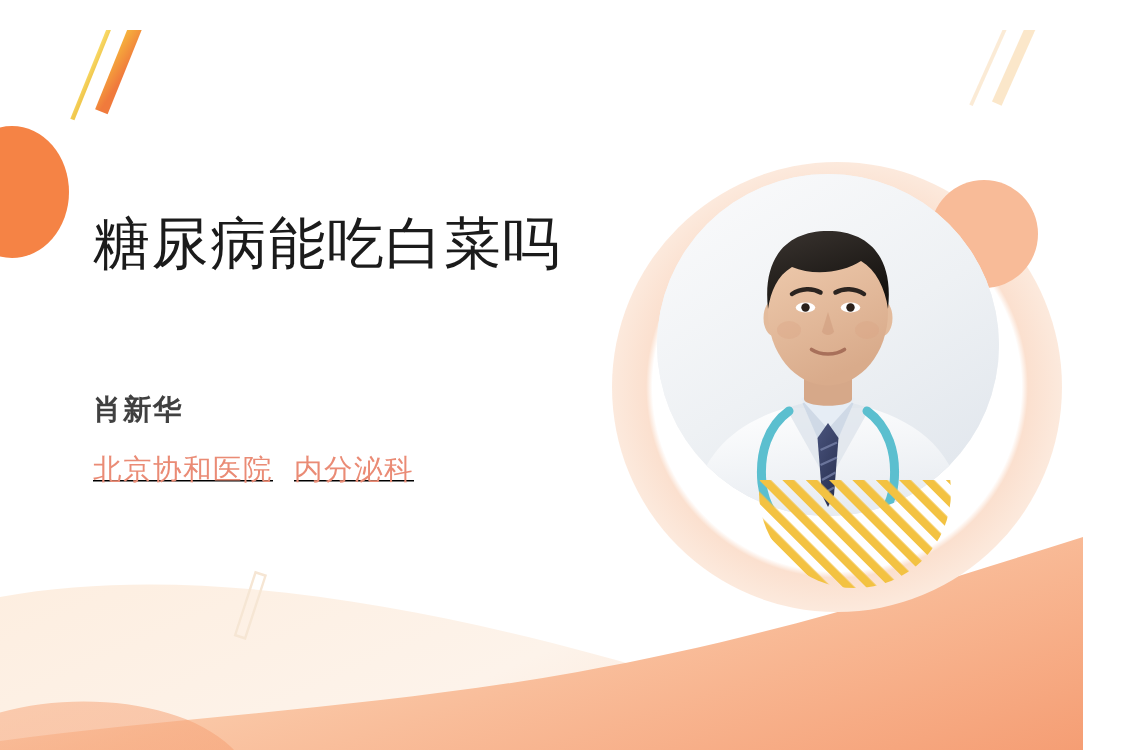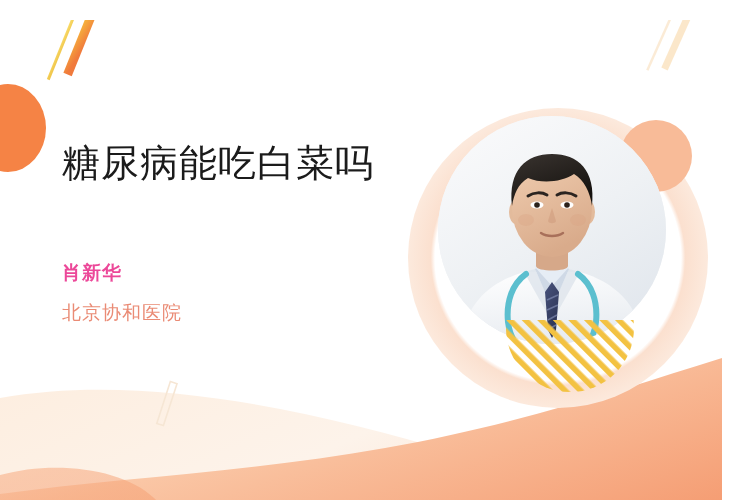--- a/index.html
+++ b/index.html
@@ -140,32 +140,33 @@
     width: 400px;
   }
   .byline-row {
     display: flex;
     align-items: baseline;
     white-space: nowrap;
   }
   .doc-name {
     font-size: 19px;
     font-weight: bold;
-    color: #ec4899;
+    color: #404040;
     letter-spacing: 1px;
   }
   .doc-title {
     font-size: 19px;
     color: #ef8b63;
     margin-left: 14px;
     letter-spacing: 1px;
   }
   .affil-row {
     margin-top: 14px;
     white-space: nowrap;
+    text-decoration: underline;
   }
   .hospital, .dept {
     font-size: 19px;
     color: #ea8b75;
     letter-spacing: 1px;
   }
   .dept { margin-left: 14px; }
 </style>
 </head>
 <body>
@@ -331,16 +332,17 @@
   <div class="text-block">
     <h1 class="title">糖尿病能吃白菜吗</h1>
   </div>
 
   <div class="byline">
     <div class="byline-row">
       <span class="doc-name">肖新华</span>
     </div>
     <div class="byline-row affil-row">
       <span class="hospital">北京协和医院</span>
+      <span class="dept">内分泌科</span>
     </div>
   </div>
 
 </div>
 
 </body></html>

